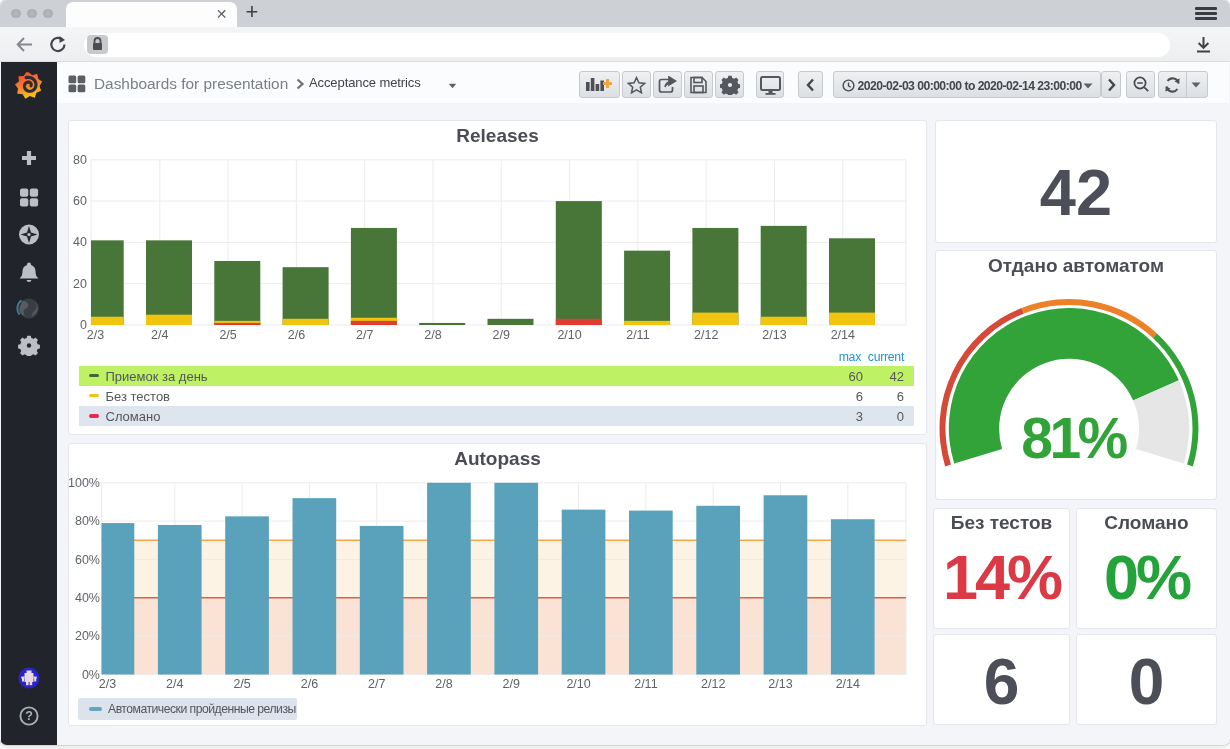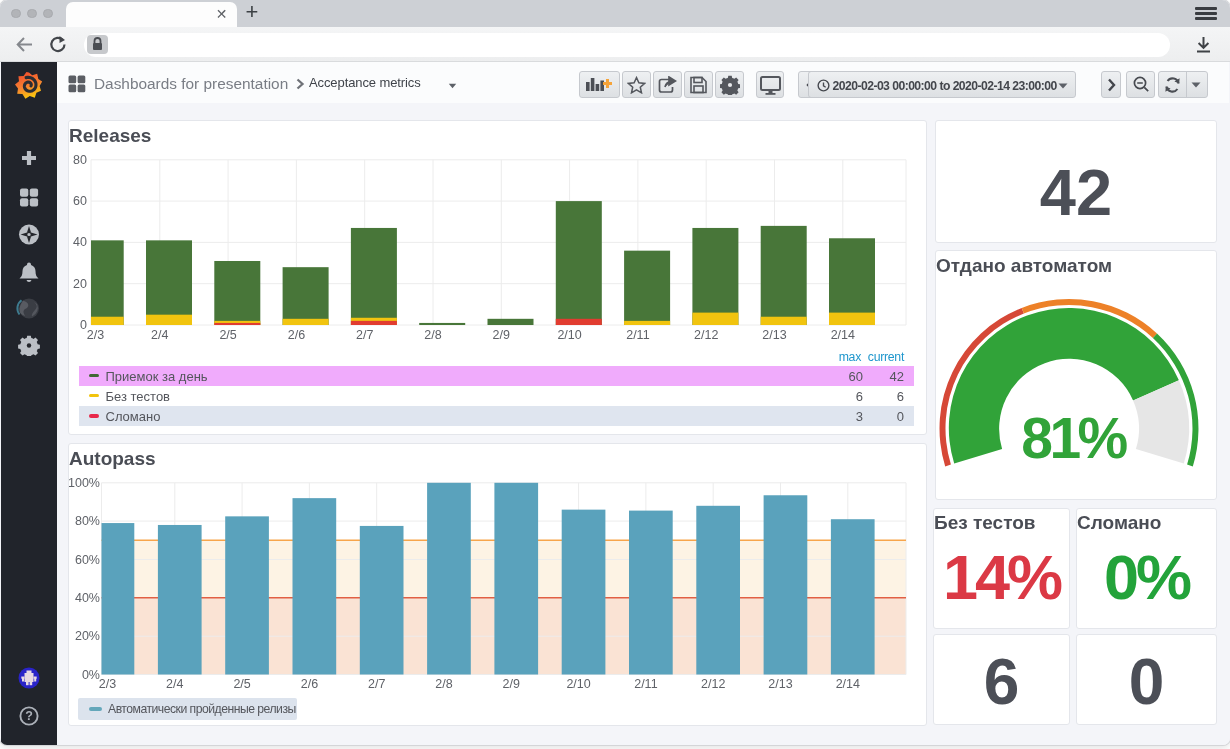--- a/index.html
+++ b/index.html
@@ -14,21 +14,21 @@
 #urlbar{position:absolute;left:84px;top:5.5px;width:1086px;height:24px;background:#fff;border-radius:12px}
 #lock{position:absolute;left:3px;top:2.5px;width:21px;height:19px;background:#c7c9cc;border-radius:4px}
 #hamb{position:absolute;right:13px;top:7px;width:22px;height:13px}
 #hamb div{height:2.6px;background:#393c41;margin-bottom:2.4px;border-radius:1px}
 #side{position:absolute;left:1px;top:62px;width:56px;height:683px;background:#21242b}
 .sic{position:absolute;left:0;width:56px;text-align:center}
 #nav{position:absolute;left:57px;top:62px;width:1172px;height:41px;background:#fbfcfd}
 .btn{position:absolute;top:9px;height:27px;background:linear-gradient(#eef0f2,#dde0e3);border:1px solid #c6c9ce;border-radius:3px}
 #dash{position:absolute;left:57px;top:103px;width:1173px;height:642px;background:#f4f5f9}
 .panel{position:absolute;background:#fff;border:1px solid #e4e6eb;border-radius:3px}
-.ptitle{position:absolute;width:100%;text-align:left;font-weight:700;color:#4a4d55;font-size:19px}
+.ptitle{position:absolute;width:100%;text-align:center;font-weight:700;color:#4a4d55;font-size:19px}
 .bignum{position:absolute;width:100%;text-align:center;font-weight:700;color:#4c4f57}
 </style></head><body>
 <div id="win">
 <div id="tabbar">
  <div class="tl" style="left:11px"></div>
       <div class="tl" style="left:27px"></div>
       <div class="tl" style="left:43px"></div>
  <div id="tab">
         <div id="tabx">✕</div>
       </div>
@@ -186,21 +186,21 @@
  <div class="btn" style="left:699px;width:28px">
         <svg width="21" height="19" viewBox="0 0 21 19" style="position:absolute;left:2.5px;top:3.5px">
           <rect x="1" y="1" width="19" height="13" rx="1.5" stroke="#54575d" stroke-width="2" fill="none"></rect>
           <rect x="8.5" y="14" width="4" height="3" fill="#54575d"></rect>
           <rect x="5.5" y="17" width="10" height="1.8" fill="#54575d"></rect>
         </svg>
       </div>
  <div class="btn" style="left:741px;width:25px;text-align:center"><svg width="9" height="14" viewBox="0 0 9 14" style="margin-top:6px">
           <path d="M7 1.5 L2 7 L7 12.5" stroke="#43464c" stroke-width="2.4" fill="none"></path>
         </svg></div>
- <div class="btn" style="left:751px;width:268px">
+ <div class="btn" style="left:776px;width:268px">
    <svg width="13" height="13" viewBox="0 0 15 15" style="position:absolute;left:8px;top:7px">
           <circle cx="7.5" cy="7.5" r="6.2" stroke="#46494f" stroke-width="1.6" fill="none"></circle>
           <path d="M7.5 4 V8 L10 9.5" stroke="#46494f" stroke-width="1.6" fill="none"></path>
         </svg>
    <div style="position:absolute;left:23.5px;top:7px;font-size:12.2px;font-weight:700;color:#43464c;letter-spacing:-0.55px;white-space:nowrap">2020-02-03 00:00:00 to 2020-02-14 23:00:00</div>
    <svg width="10" height="7" viewBox="0 0 10 7" style="position:absolute;right:7px;top:11px">
           <path d="M0.5 0.5 L5 5.5 L9.5 0.5 Z" fill="#5d6168"></path>
         </svg>
  </div>
  <div class="btn" style="left:1044px;width:20px;text-align:center"><svg width="9" height="14" viewBox="0 0 9 14" style="margin-top:6px">
@@ -284,21 +284,21 @@
 <text x="500.6" y="218" font-size="12.5" fill="#5f6268" text-anchor="middle" font-family="Liberation Sans">2/10</text>
 <text x="568.9" y="218" font-size="12.5" fill="#5f6268" text-anchor="middle" font-family="Liberation Sans">2/11</text>
 <text x="637.2" y="218" font-size="12.5" fill="#5f6268" text-anchor="middle" font-family="Liberation Sans">2/12</text>
 <text x="705.5" y="218" font-size="12.5" fill="#5f6268" text-anchor="middle" font-family="Liberation Sans">2/13</text>
 <text x="773.8" y="218" font-size="12.5" fill="#5f6268" text-anchor="middle" font-family="Liberation Sans">2/14</text>
 </svg>
 <div style="position:absolute;left:10px;top:229px;width:835px;height:15px;font-size:12.3px;font-weight:400;letter-spacing:-0.3px;color:#2097cd">
           <span style="position:absolute;right:53px">max</span>
           <span style="position:absolute;right:10px">current</span>
         </div>
-        <div style="position:absolute;left:10px;top:244.5px;width:835px;height:20.3px;background:#f0abfc;font-size:13px;color:#54565c">
+        <div style="position:absolute;left:10px;top:244.5px;width:835px;height:20.3px;background:#bef264;font-size:13px;color:#54565c">
           <span style="position:absolute;left:10px;top:8px;width:10px;height:3.6px;border-radius:2px;background:#3f6833"></span>
           <span style="position:absolute;left:26.5px;top:3px">Приемок за день</span>
           <span style="position:absolute;right:51px;top:3px">60</span>
           <span style="position:absolute;right:10px;top:3px">42</span>
         </div>
         <div style="position:absolute;left:10px;top:264.8px;width:835px;height:20.3px;font-size:13px;color:#54565c">
           <span style="position:absolute;left:10px;top:8px;width:10px;height:3.6px;border-radius:2px;background:#f2c40d"></span>
           <span style="position:absolute;left:26.5px;top:3px">Без тестов</span>
           <span style="position:absolute;right:51px;top:3px">6</span>
           <span style="position:absolute;right:10px;top:3px">6</span>

